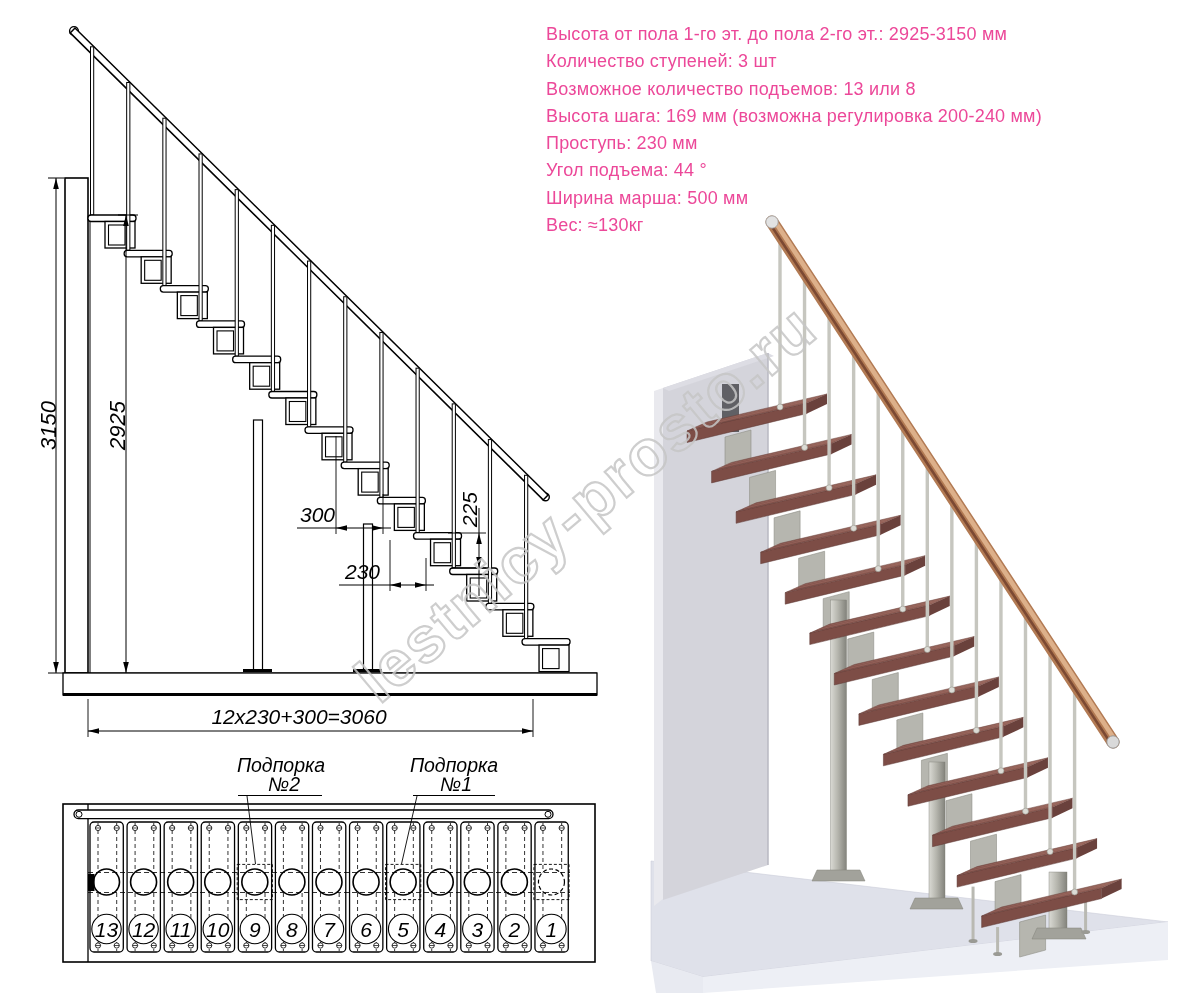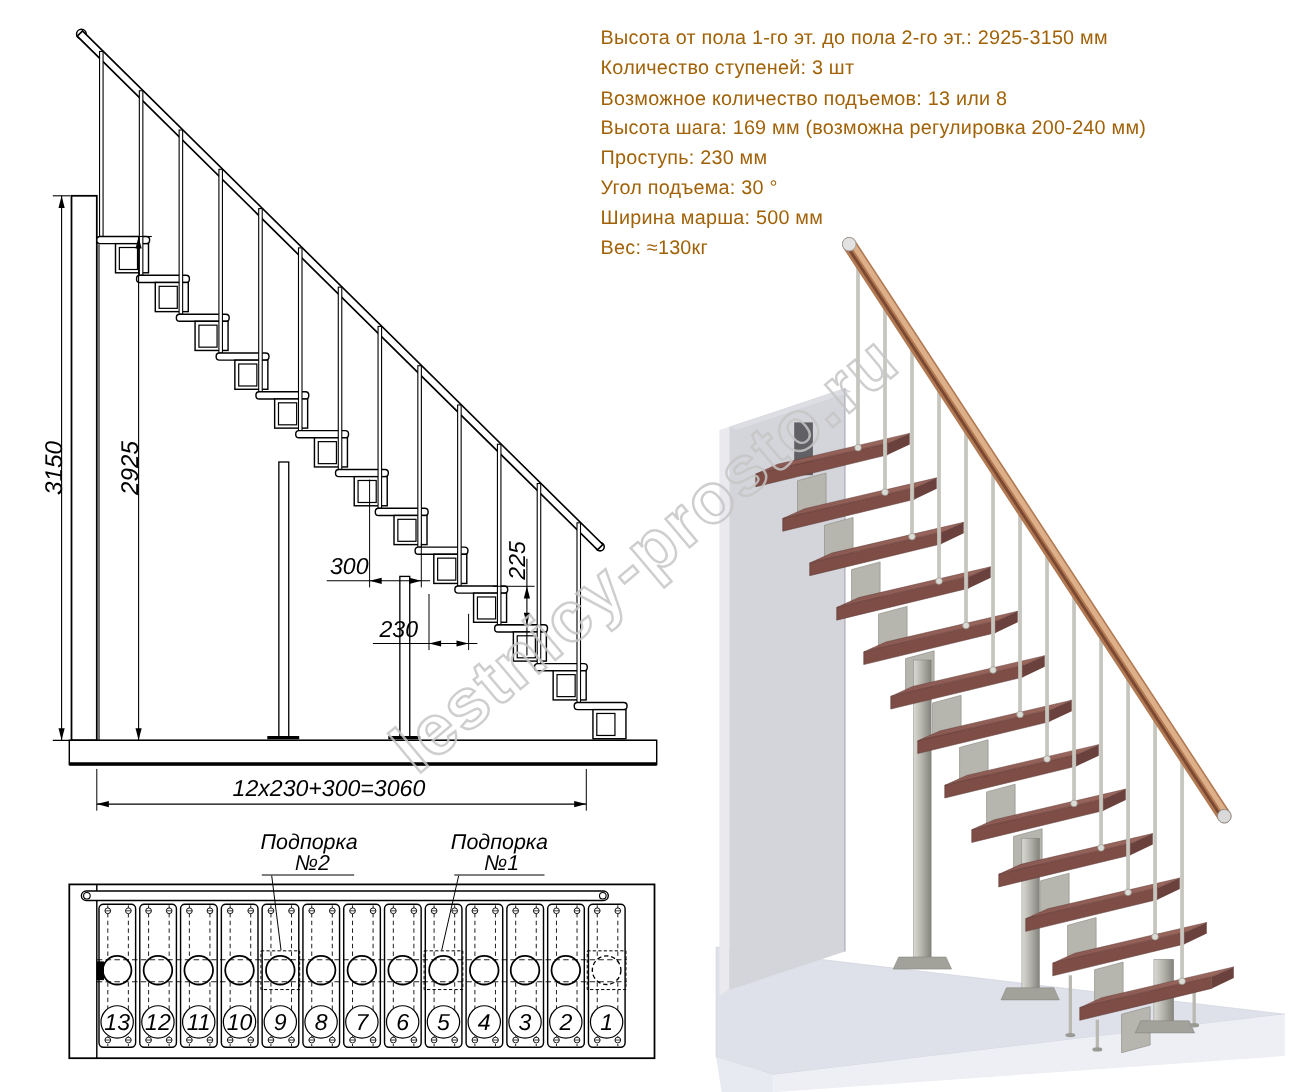--- a/index.html
+++ b/index.html
@@ -1,19 +1,19 @@
 <!DOCTYPE html>
 <html><head>
 <meta charset="utf-8">
 <style>
   html,body{margin:0;padding:0;background:#fff;}
   .canvas{position:relative;width:1191px;height:993px;background:#fff;overflow:hidden;
           font-family:"Liberation Sans",sans-serif;}
   .specs{position:absolute;left:546px;top:21px;font-size:18px;line-height:27.3px;
-         color:#a16207;letter-spacing:.2px;white-space:nowrap;}
+         color:#ec4899;letter-spacing:.2px;white-space:nowrap;}
   .overlay{position:absolute;left:0;top:0;}
   text{font-family:"Liberation Sans",sans-serif;}
 </style>
 </head>
 <body>
 
 <div class="canvas">
 
   <svg class="overlay" width="1191" height="993" viewBox="0 0 1191 993">
     <defs id="defs">
@@ -482,17 +482,17 @@
 
     <text id="wm" transform="translate(600,520) rotate(-40)" text-anchor="middle" font-size="64" font-weight="bold" letter-spacing="2" fill="none" stroke="#c6c6c6" stroke-width="2.2" opacity="0.85">lestnicy-prosto.ru</text>
   </svg>
 
   <div class="specs">
     <div>Высота от пола 1-го эт. до пола 2-го эт.: 2925-3150 мм</div>
     <div>Количество ступеней: 3 шт</div>
     <div>Возможное количество подъемов: 13 или 8</div>
     <div>Высота шага: 169 мм (возможна регулировка 200-240 мм)</div>
     <div>Проступь: 230 мм</div>
-    <div>Угол подъема: 30 °</div>
+    <div>Угол подъема: 44 °</div>
     <div>Ширина марша: 500 мм</div>
     <div>Вес: ≈130кг</div>
   </div>
 </div>
 
 </body></html>

